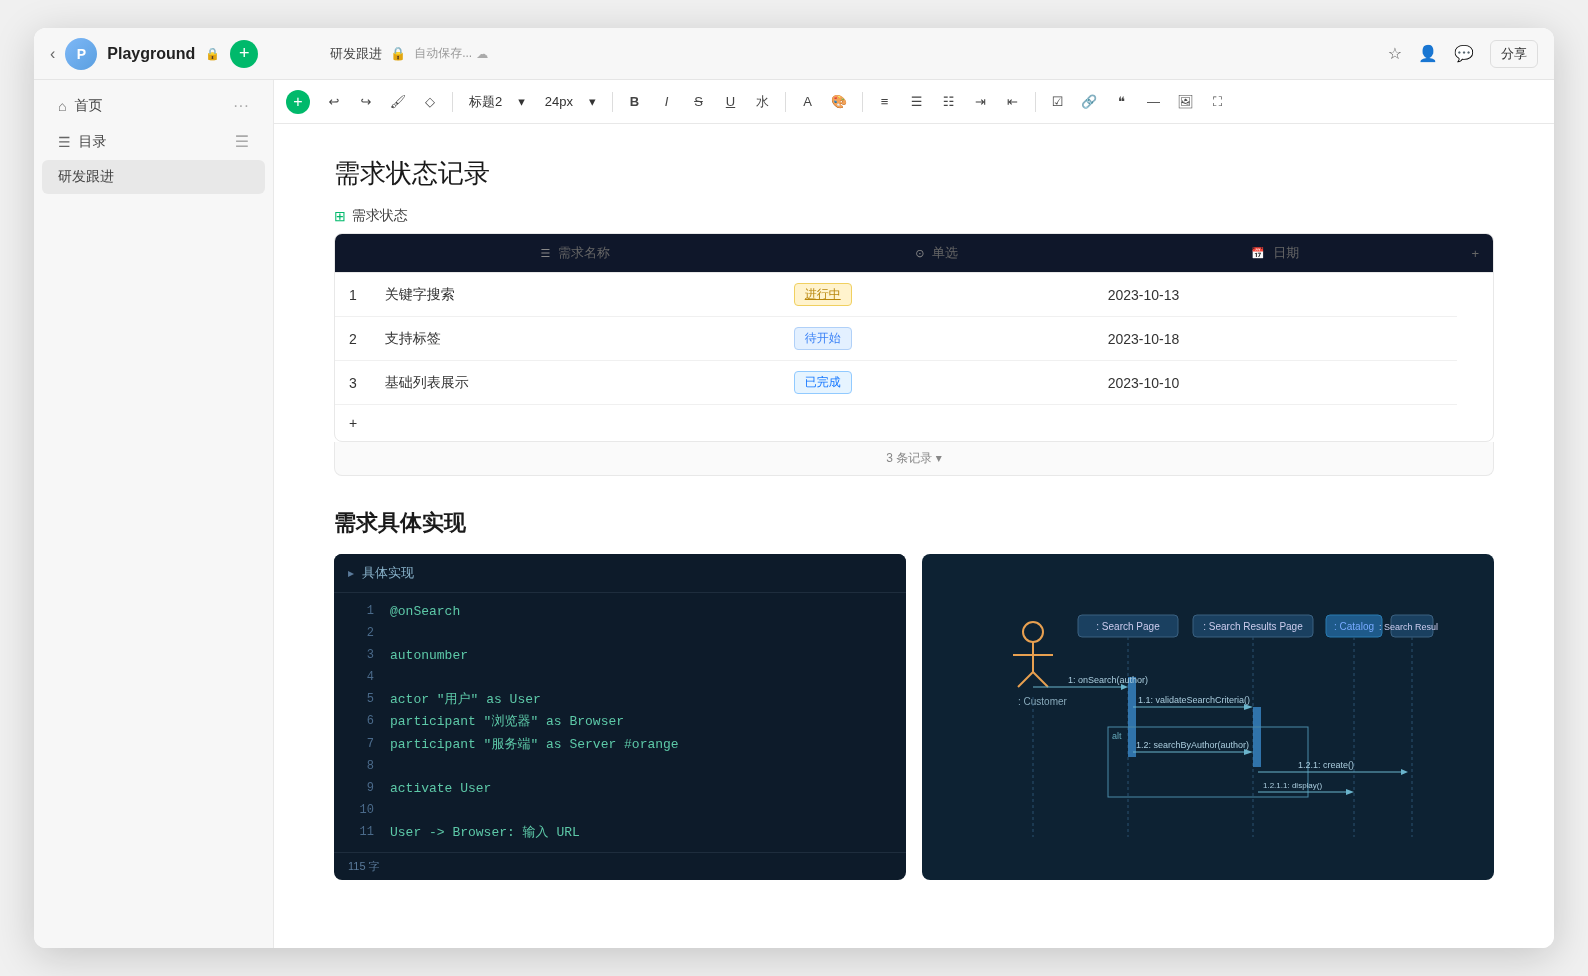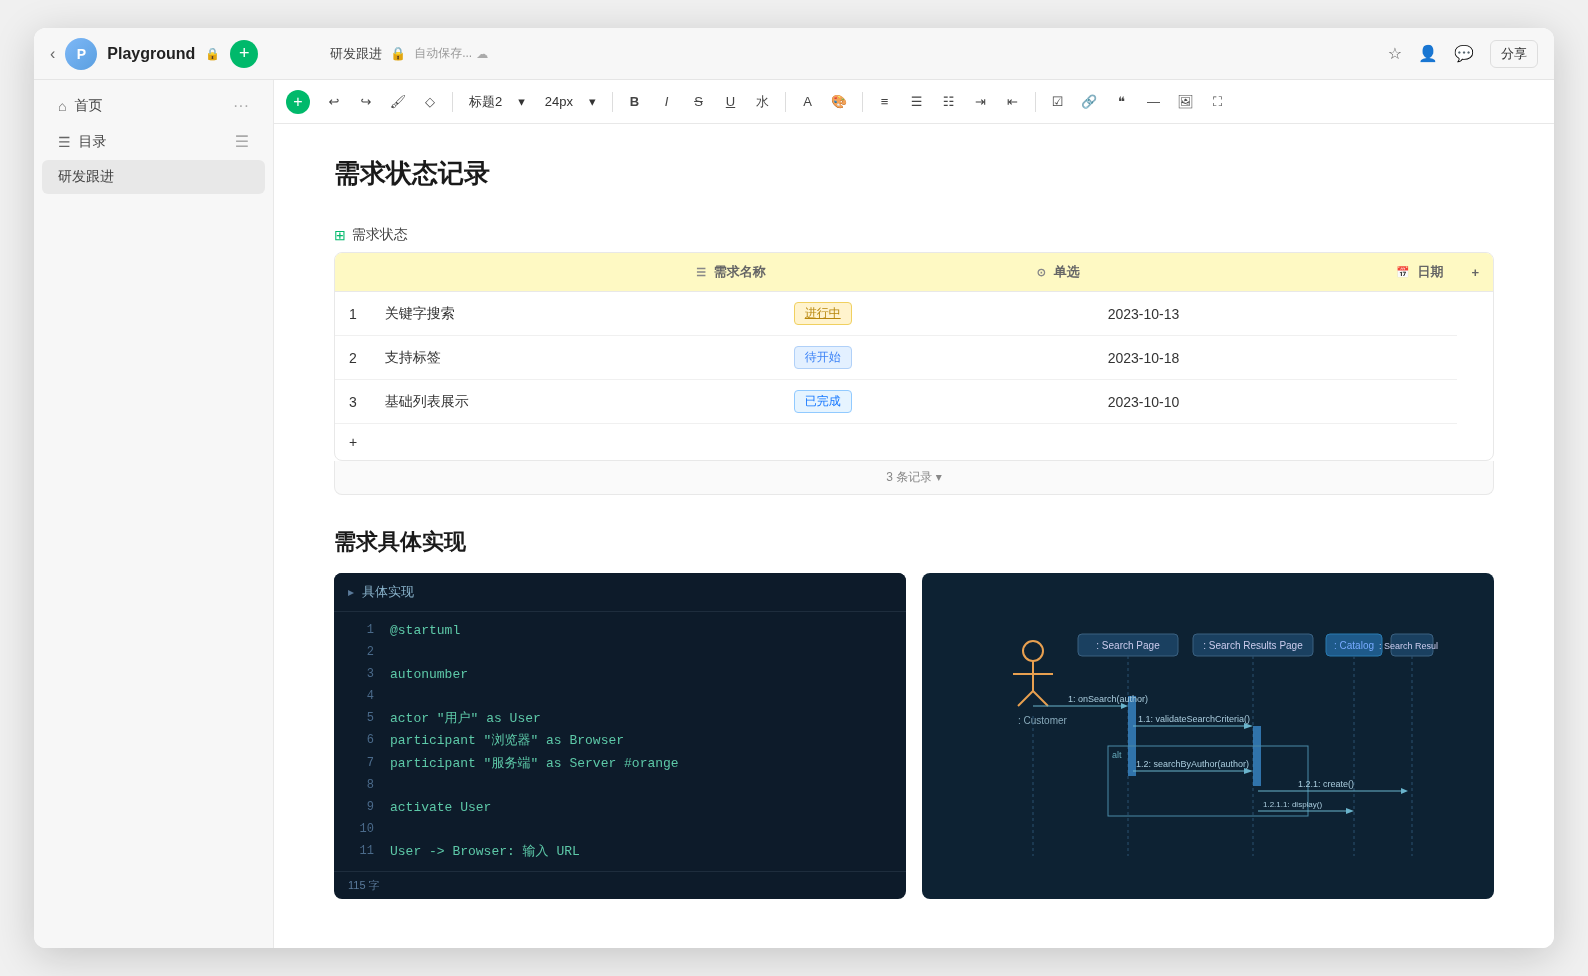--- a/index.html
+++ b/index.html
@@ -204,23 +204,23 @@
     
     .content {
       flex: 1;
       overflow-y: auto;
       padding: 32px 60px;
       background: #fff;
     }
     
     .page-title {
       font-size: 26px;
-      font-weight: 700;
+      font-weight: 400;
       color: #1a1a1a;
-      margin-bottom: 35px;
+      margin-bottom: 16px;
     }
     
     .table-section {
       margin-bottom: 32px;
     }
     .table-header-row {
       display: flex;
       align-items: center;
       gap: 6px;
       margin-bottom: 8px;
@@ -231,26 +231,26 @@
     .table-wrapper {
       border: 1px solid #e8e8e8;
       border-radius: 8px;
       overflow: hidden;
     }
     .table {
       width: 100%;
       border-collapse: collapse;
     }
     .table th {
-      background: #fef9c3;
+      background: #0f172a;
       border-bottom: 1px solid #e8e8e8;
       padding: 10px 14px;
-      text-align: right;
-      font-size: 13px;
-      font-weight: 700;
+      text-align: center;
+      font-size: 13px;
+      font-weight: 400;
       color: #666;
     }
     .table td {
       padding: 10px 14px;
       border-bottom: 1px solid #f0f0f0;
       font-size: 14px;
       color: #333;
     }
     .table tr:last-child td { border-bottom: none; }
     .row-num {
@@ -523,21 +523,21 @@
         <div class="code-area">
 
           <div class="code-block">
             <div class="code-block-header">
               <span class="code-collapse-icon">▸</span>
               <span class="code-block-title">具体实现</span>
             </div>
             <div class="code-body">
               <div class="code-line">
                   <span class="line-num">1</span>
-                  <span class="line-content">@startuml</span>
+                  <span class="line-content">@onSearch</span>
                 </div>
               <div class="code-line">
                   <span class="line-num">2</span>
                   <span class="line-content line-empty">&nbsp;</span>
                 </div>
               <div class="code-line">
                   <span class="line-num">3</span>
                   <span class="line-content">autonumber</span>
                 </div>
               <div class="code-line">

